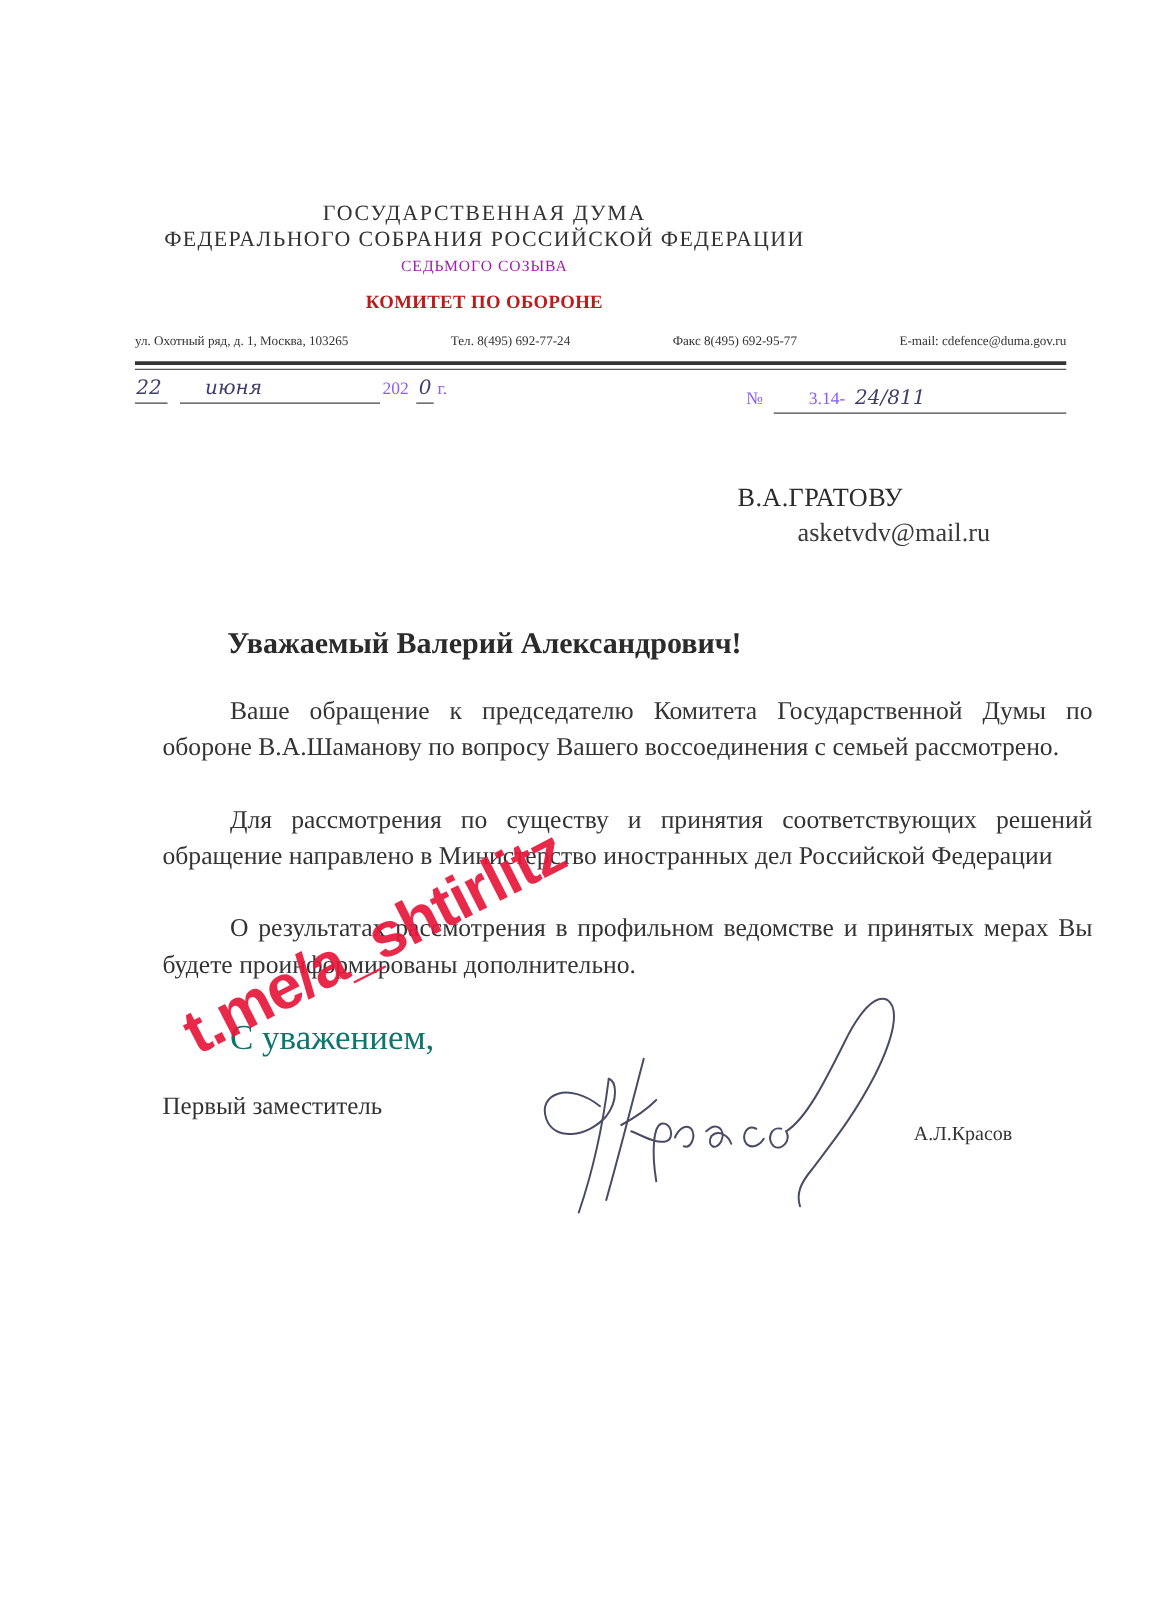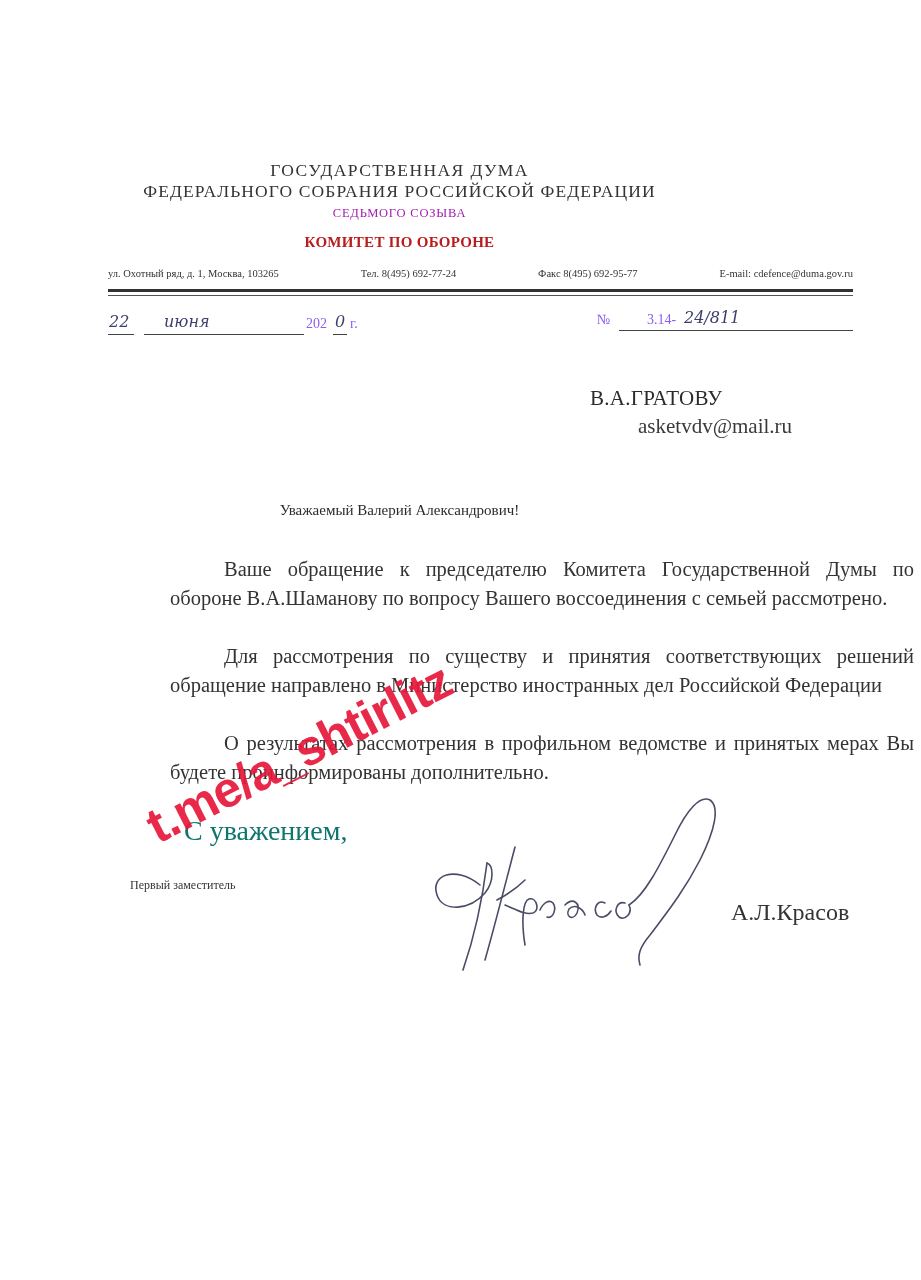--- a/index.html
+++ b/index.html
@@ -1,51 +1,51 @@
 <!DOCTYPE html>
 <html><head>
 <meta charset="utf-8">
 <style>
   html, body { margin: 0; padding: 0; }
   body {
     width: 921px; height: 1280px; background: #ffffff; position: relative; overflow: hidden;
     font-family: "Liberation Serif", "DejaVu Serif", serif; color: #2a2a2a;
   }
   .abs { position: absolute; }
-  .center { left: 12px; width: 775px; text-align: center; }
+  .center { left: 0; width: 775px; text-align: center; }
   .hdr1 { top: 160px; font-size: 17.5px; letter-spacing: 1.4px; color: #333; }
   .hdr2 { top: 181px; font-size: 17.5px; letter-spacing: 1.1px; color: #333; }
   .hdr3 { top: 206px; font-size: 12.5px; letter-spacing: 0.8px; color: #a21caf; }
   .hdr4 { top: 234px; font-size: 15px; font-weight: bold; color: #b91c1c; letter-spacing: 0.3px; }
   .contacts { top: 268px; left: 108px; width: 745px; font-size: 10.5px; color: #333; display: flex; justify-content: space-between; white-space: nowrap; align-items: center; }
   .rule-thick { top: 289px; left: 108px; width: 745px; height: 3px; background: #333; }
   .rule-thin { top: 295px; left: 108px; width: 745px; height: 1px; background: #555; }
 
-  .dateline { top: 314px; left: 108px; width: 290px; height: 24px; font-size: 14px; }
+  .dateline { top: 302px; left: 108px; width: 290px; height: 24px; font-size: 14px; }
   .uline { position: absolute; border-bottom: 1px solid #444; height: 20px; }
   .hand { font-family: "DejaVu Serif", serif; font-style: italic; color: #3d3f6a; font-size: 16px; position: absolute; top: -2px; }
   .typed { position: absolute; top: 2px; color: #8b5cf6; }
 
   .numline { top: 310px; left: 597px; width: 256px; height: 24px; font-size: 14px; }
 
   .addressee { top: 386px; left: 590px; }
   .addr-name { font-size: 21px; font-weight: normal; color: #2b2b2b; letter-spacing: 0.3px; }
   .addr-email { font-size: 21px; color: #3a3a3a; margin-top: 3px; margin-left: 48px; }
 
-  .salutation { top: 502px; font-size: 15px; font-weight: normal; color: #2b2b2b; }
+  .salutation { top: 502px; font-size: 24px; font-weight: bold; color: #2b2b2b; }
 
-  .body-text { left: 130px; width: 744px; font-size: 20.5px; line-height: 29px; color: #333; text-align: justify; margin-left: 40px; }
+  .body-text { left: 130px; width: 744px; font-size: 20.5px; line-height: 29px; color: #333; text-align: justify; }
   .para { text-indent: 54px; margin: 0; }
   .p1 { top: 555px; }
   .p2 { top: 642px; }
   .p3 { top: 729px; }
 
   .regards { top: 815px; left: 184px; font-size: 28px; color: #0f766e; }
-  .signer-title { top: 871px; left: 130px; font-size: 12px; line-height: 28px; color: #333; }
-  .signer-name { top: 899px; left: 731px; font-size: 24px; color: #333; }
+  .signer-title { top: 871px; left: 130px; font-size: 20px; line-height: 28px; color: #333; }
+  .signer-name { top: 899px; left: 731px; font-size: 16px; color: #333; }
 
   .signature { top: 785px; left: 425px; width: 330px; height: 200px; }
   .watermark {
     top: 800px; left: 150px; font-family: "Liberation Sans", "DejaVu Sans", sans-serif;
     font-size: 50px; font-weight: bold; color: #e8173a; opacity: 0.92;
     transform: rotate(-27deg); transform-origin: left center; white-space: nowrap; letter-spacing: -1px;
   }
 </style>
 </head>
 <body>

